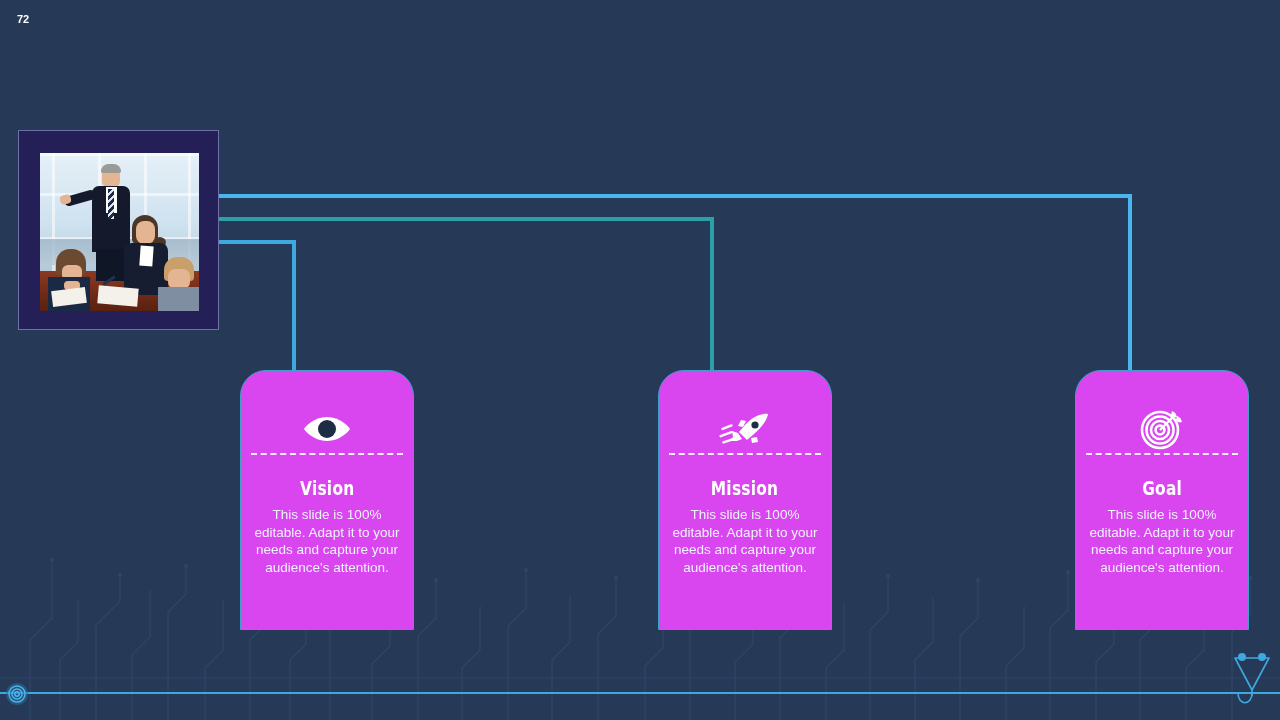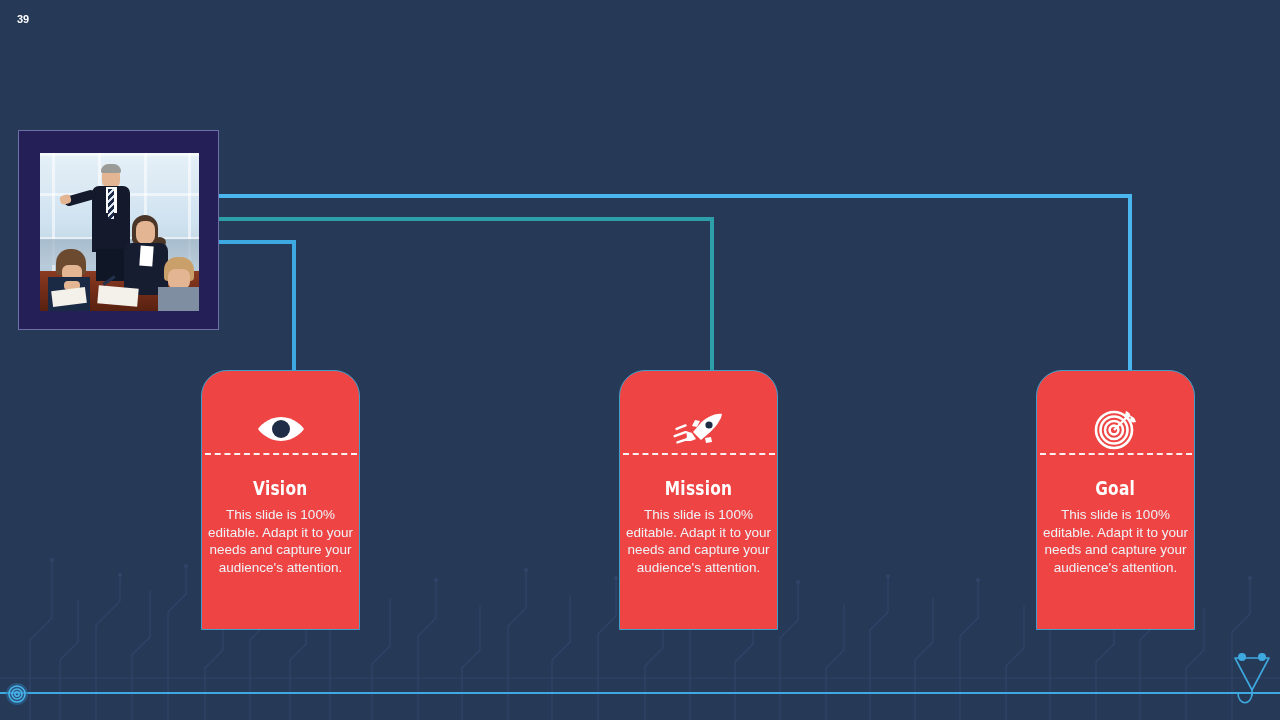--- a/index.html
+++ b/index.html
@@ -61,27 +61,28 @@
   .ph-suit { background:#141a2c; }
   .ph-skin { background:#e3b593; }
   .ph-hair { background:#5c4633; }
   .ph-shirt { background:#ffffff; }
   .conn-h { position:absolute; height:4px; }
   .conn-v { position:absolute; width:4px; }
 
   
   .card {
     position:absolute;
-    width:159px; height:260px;
-    background:#ef4444;
+    width:174px; height:260px;
+    background:#d946ef;
     border:1.5px solid #3f9fc9;
     border-top-left-radius:26px;
     border-top-right-radius:26px;
     border-bottom-left-radius:0;
     border-bottom-right-radius:0;
+    margin-left:39px;
   }
   .card-inner { position:absolute; left:0; top:0; width:100%; height:100%;
     display:flex; flex-direction:column; align-items:center; }
   .card-icon { width:56px; height:44px; margin-top:36px; display:flex; align-items:center; justify-content:center; }
   .card-divider {
     width:152px; height:0; margin-top:2px;
     border-top:2px dashed #ffffff;
     opacity:.92;
   }
   .card-heading {
@@ -301,21 +302,21 @@
       <div class="card-body">This slide is 100% editable. Adapt it to your needs and capture your audience's attention.</div>
     </div>
   </div>
 
   <svg id="page-badge" viewBox="0 0 46 48">
     <path d="M6 8 L40 8 L23 40 Z" fill="none" stroke="#3ea9e0" stroke-width="1.6" stroke-linejoin="round"></path>
     <circle cx="13" cy="7" r="4" fill="#3ea9e0"></circle>
     <circle cx="33" cy="7" r="4" fill="#3ea9e0"></circle>
     <path d="M23 40 L23 46" stroke="#3ea9e0" stroke-width="1.6"></path>
   </svg>
-  <div id="page-number">39</div>
+  <div id="page-number">72</div>
 
   <div id="bottom-rule"></div>
   <svg id="corner-icon" viewBox="0 0 26 26">
     <circle cx="13" cy="13" r="11" fill="#2b6ea0" opacity="0.55"></circle>
     <g fill="none" stroke="#4ab6ee" stroke-width="1.5">
       <circle cx="13" cy="13" r="8"></circle>
       <circle cx="13" cy="13" r="5"></circle>
       <circle cx="13" cy="13" r="2.2"></circle>
     </g>
   </svg>

